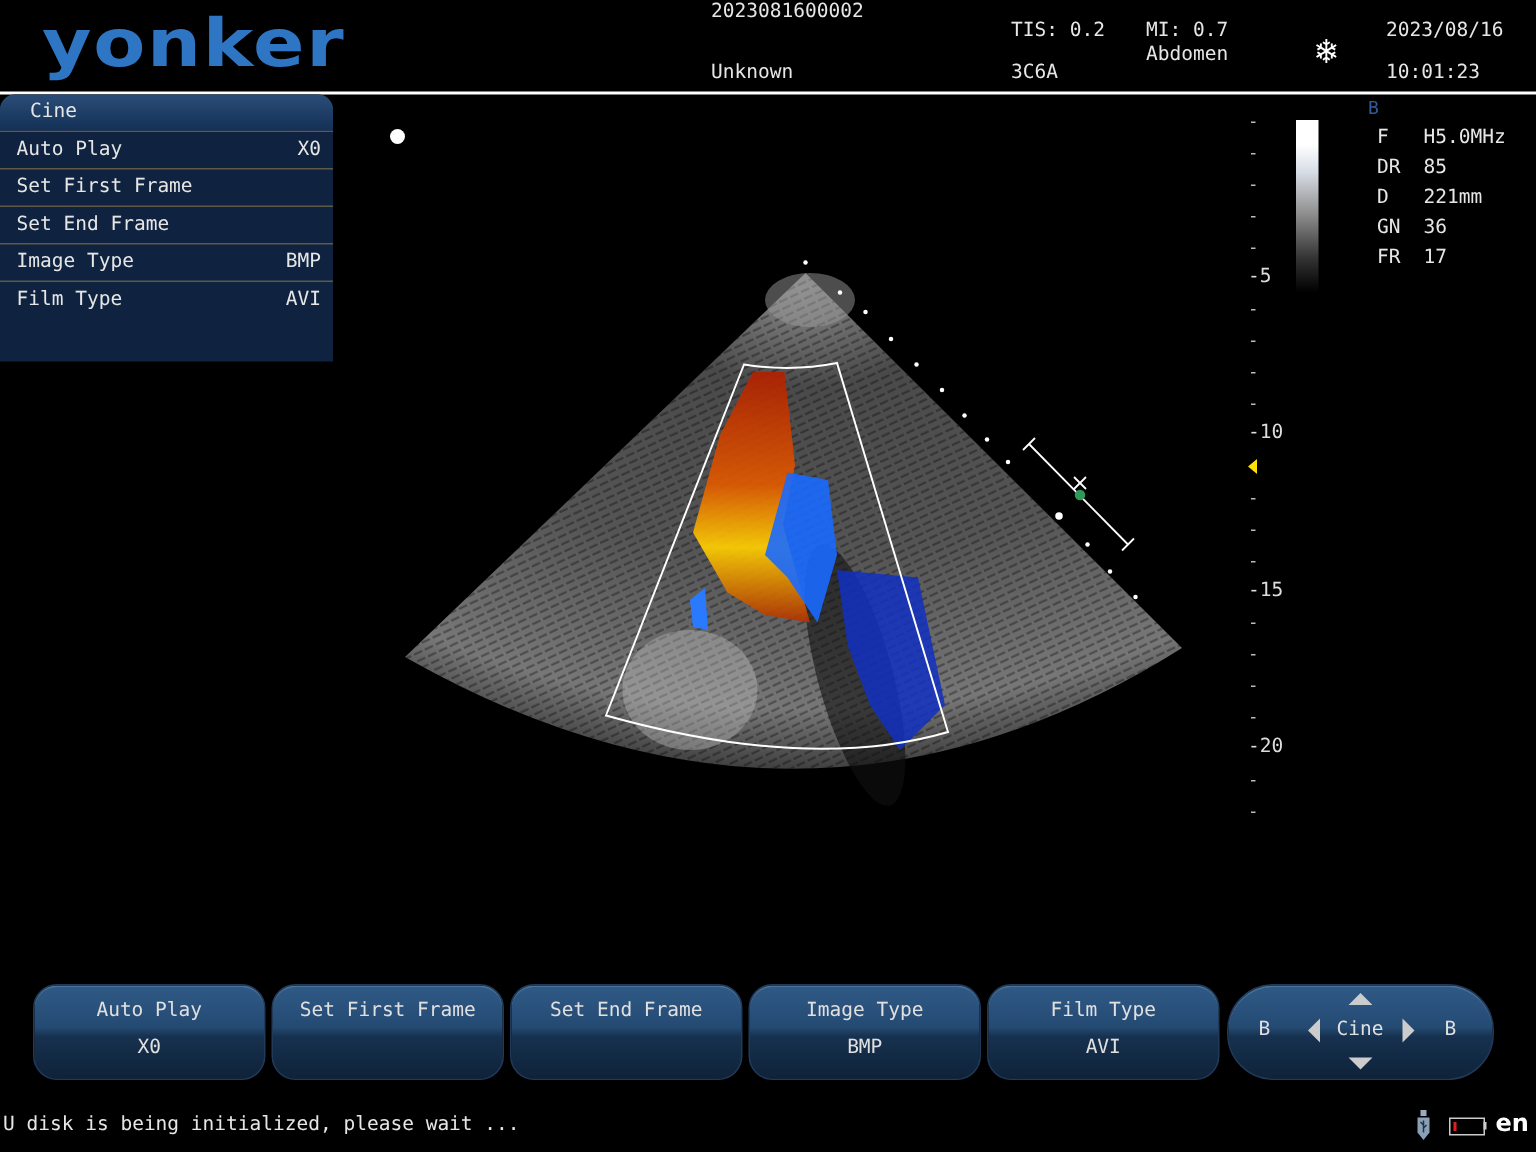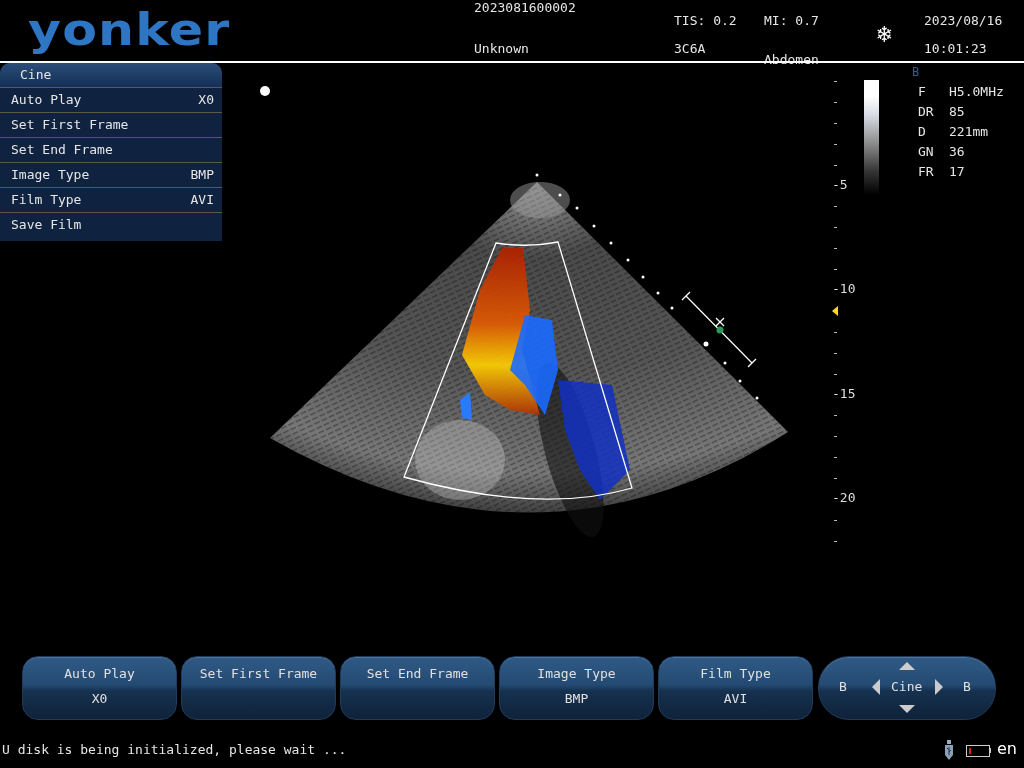--- a/index.html
+++ b/index.html
@@ -45,32 +45,32 @@
   .btn .l1 { position:absolute; left:0; right:0; top:9px; }
   .btn .l2 { position:absolute; left:0; right:0; top:34px; }
   #btn-nav { left:818px; width:176px; border-radius:31px; }
   .arrow { position:absolute; width:0; height:0; }
 
   #status-text { left:2px; top:742px; font-size:13px; color:#e6e6e6;text-align:right; }
   #usb-icon { left:944px; top:740px; width:10px; height:20px; }
   #battery-icon { left:966px; top:745px; width:22px; height:10px; border:1px solid #ccc; }
   #battery-fill { left:2px; top:2px; width:2px; height:6px; background:#e02020; }
   #battery-tip { left:989px; top:748px; width:2px; height:5px; background:#ccc; }
-  #lang { left:997px; top:739px; font-family:"DejaVu Sans",sans-serif; font-weight:normal; font-size:16px; color:#fff; }
+  #lang { left:997px; top:739px; font-family:"DejaVu Sans",sans-serif; font-weight:bold; font-size:16px; color:#fff; }
 </style>
 </head>
 <body>
 
 <div id="logo" class="abs">yonker</div>
 <div class="abs hdr" style="left:474px;top:0">2023081600002</div>
 <div class="abs hdr" style="left:474px;top:41px">Unknown</div>
 <div class="abs hdr" style="left:674px;top:13px">TIS: 0.2</div>
 <div class="abs hdr" style="left:674px;top:41px">3C6A</div>
 <div class="abs hdr" style="left:764px;top:13px">MI: 0.7</div>
-<div class="abs hdr" style="left:764px;top:52px">Abdomen</div>
+<div class="abs hdr" style="left:764px;top:29px">Abdomen</div>
 <div id="freeze" class="abs">❄</div>
 <div class="abs hdr" style="left:924px;top:13px">2023/08/16</div>
 <div class="abs hdr" style="left:924px;top:41px">10:01:23</div>
 <div id="header-rule" class="abs"></div>
 
 <div id="cine-menu" class="abs">
   <div class="title">Cine</div>
   <div class="item">
       <span>Auto Play</span>
       <span>X0</span>
@@ -83,24 +83,20 @@
       <span>Set End Frame</span>
       <span></span>
     </div>
   <div class="item">
       <span>Image Type</span>
       <span>BMP</span>
     </div>
   <div class="item">
       <span>Film Type</span>
       <span>AVI</span>
-    </div>
-  <div class="item">
-      <span>Save Film</span>
-      <span></span>
     </div>
 </div>
 
 <div id="cursor-dot" class="abs"></div>
 
 <svg id="us-image" class="abs" viewBox="0 0 580 380">
   <defs>
     <radialGradient id="tissue" cx="0.51" cy="0.03" r="1">
       <stop offset="0" stop-color="#8a8a8a"></stop>
       <stop offset="0.2" stop-color="#4a4a4a"></stop>

